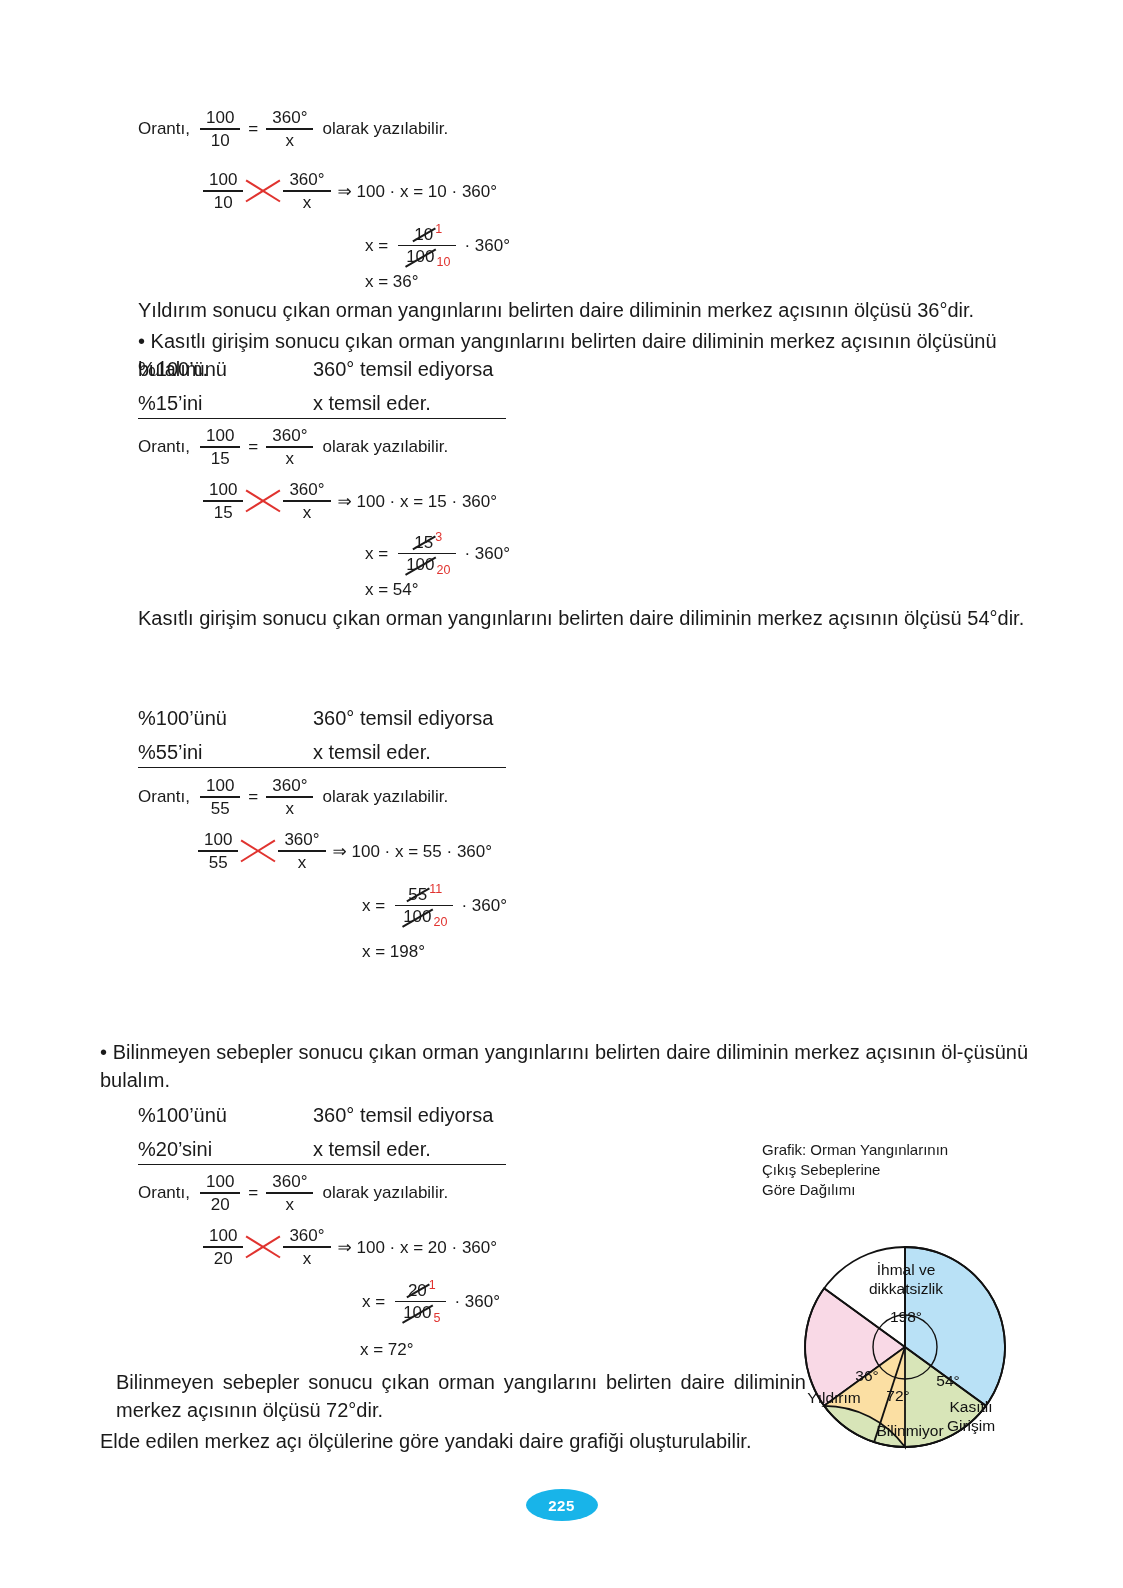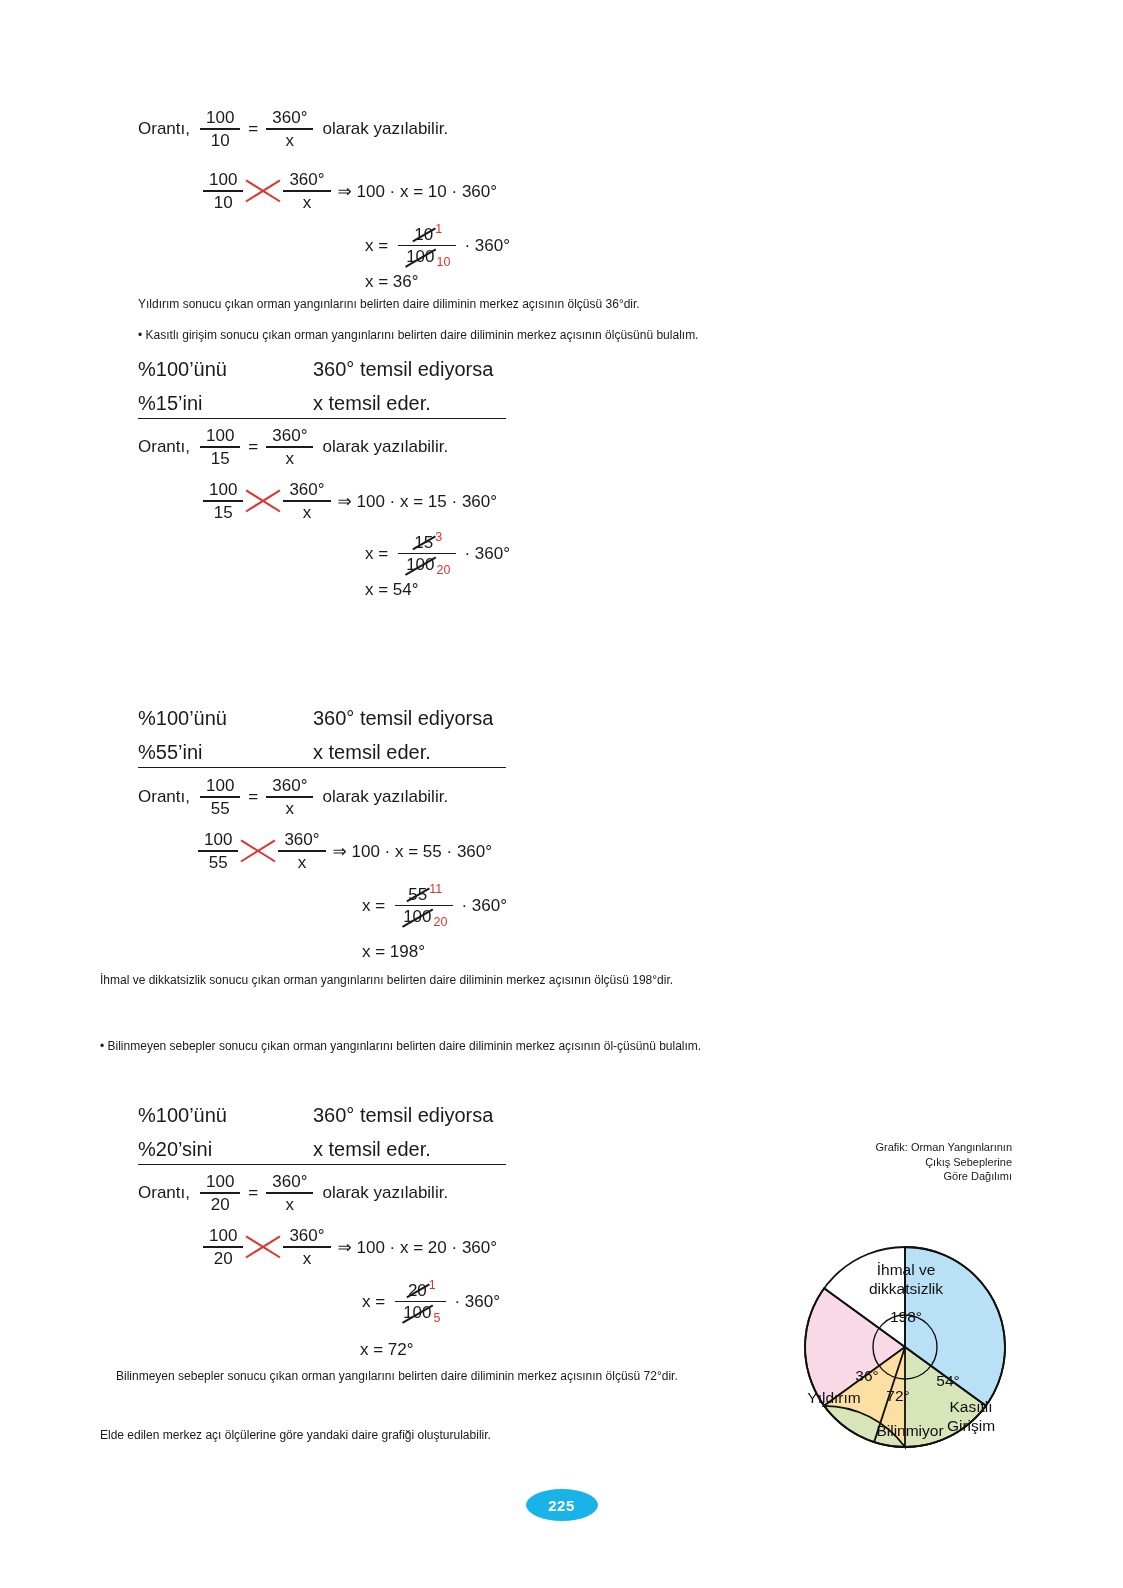--- a/index.html
+++ b/index.html
@@ -10,21 +10,21 @@
     font-family:"Liberation Sans", sans-serif;
     color:#111111;
     position:relative;
     overflow:hidden;
   }
   .page { position:relative; width:1123px; height:1517px; }
 
   
   .para {
     position:absolute;
-    font-size:12px;
+    font-size:20px;
     line-height:1.42;
     color:#1a1a1a;
     text-align:justify;
   }
   .para.nojust { text-align:left; }
 
   
   .pct-block { position:absolute; font-size:20px; color:#1a1a1a; }
   .pct-row { display:flex; }
   .pct-left { width:175px; }
@@ -60,22 +60,22 @@
   .canc .strike {
     position:absolute; left:-1px; top:50%; width:calc(100% + 3px); height:1.5px;
     background:#1a1a1a; transform:rotate(-30deg); transform-origin:center;
   }
   .sup { color:#e0332f; font-size:12.5px; vertical-align:super; margin-left:0px; }
   .sub { color:#e0332f; font-size:12.5px; vertical-align:sub; margin-left:0px; }
 
   
   .chart-title {
     position:absolute;
-    font-size:11px; line-height:1.33; color:#1a1a1a;
-    text-align:right; white-space:pre-line;
+    font-size:15px; line-height:1.33; color:#1a1a1a;
+    text-align:left; white-space:pre-line;
   }
   .pie-wrap { position:absolute; }
   .pie-label {
     position:absolute; font-size:15.5px; color:#111;
     text-align:center; white-space:nowrap; pointer-events:none;
   }
 
   
   .pagenum {
     position:absolute; left:50%; transform:translateX(-50%);
@@ -212,20 +212,21 @@
         <span class="den">
           <span class="canc"><span class="strike"></span><span>100</span></span><span class="sub">20</span>
         </span>
       </span>
       <span style="margin-left:5px;">· 360°</span>
     </div>
   </div>
 
   <div class="eq" style="left:365px; top:580px;">x = 54°</div>
 
+  <div class="para nojust" style="left:138px; top:604px; width:900px;">Kasıtlı girişim sonucu çıkan orman yangınlarını belirten daire diliminin merkez açısının ölçüsü 54°dir.</div>
 
   <div class="pct-block" style="left:138px; top:707px;">
     <div class="pct-row">
       <span class="pct-left">%100’ünü</span>
       <span class="pct-right">360° temsil ediyorsa</span>
     </div>
     <div class="pct-row" style="margin-top:11px;">
       <span class="pct-left">%55’ini</span>
       <span class="pct-right">x temsil eder.</span>
     </div>
@@ -281,21 +282,20 @@
         <span class="den">
           <span class="canc"><span class="strike"></span><span>100</span></span><span class="sub">20</span>
         </span>
       </span>
       <span style="margin-left:5px;">· 360°</span>
     </div>
   </div>
 
   <div class="eq" style="left:362px; top:942px;">x = 198°</div>
 
-  <div class="para" style="left:100px; top:972px; width:928px;">İhmal ve dikkatsizlik sonucu çıkan orman yangınlarını belirten daire diliminin merkez açısının ölçüsü 198°dir.</div>
   <div class="para" style="left:100px; top:1038px; width:928px;">• Bilinmeyen sebepler sonucu çıkan orman yangınlarını belirten daire diliminin merkez açısının öl-çüsünü bulalım.</div>
 
   <div class="pct-block" style="left:138px; top:1104px;">
     <div class="pct-row">
       <span class="pct-left">%100’ünü</span>
       <span class="pct-right">360° temsil ediyorsa</span>
     </div>
     <div class="pct-row" style="margin-top:11px;">
       <span class="pct-left">%20’sini</span>
       <span class="pct-right">x temsil eder.</span>

